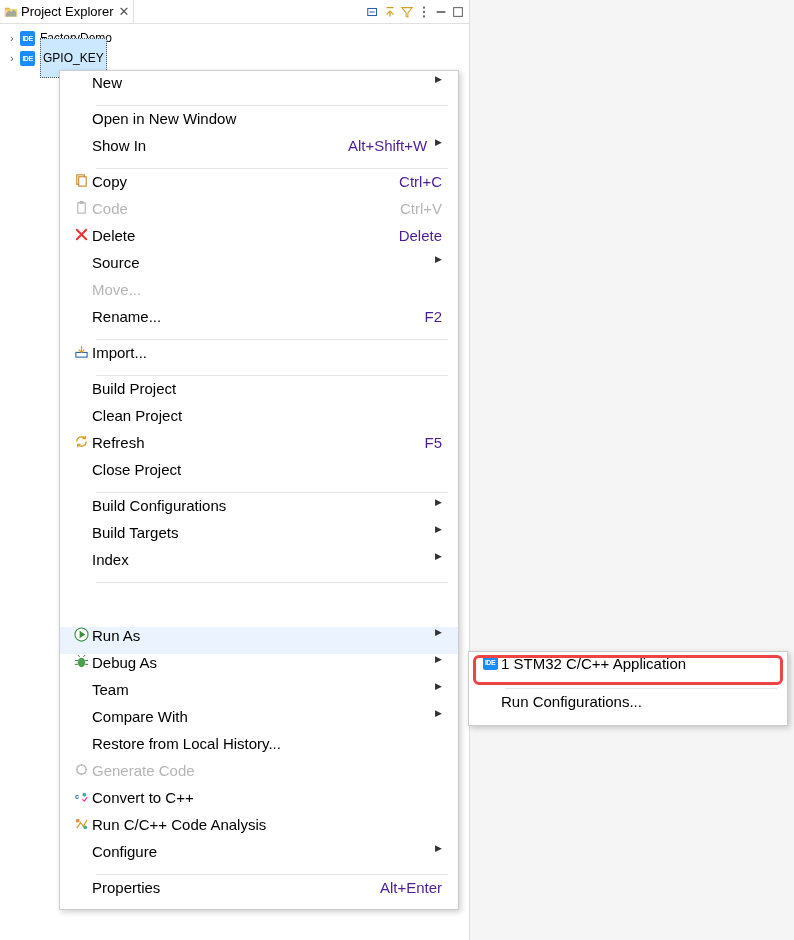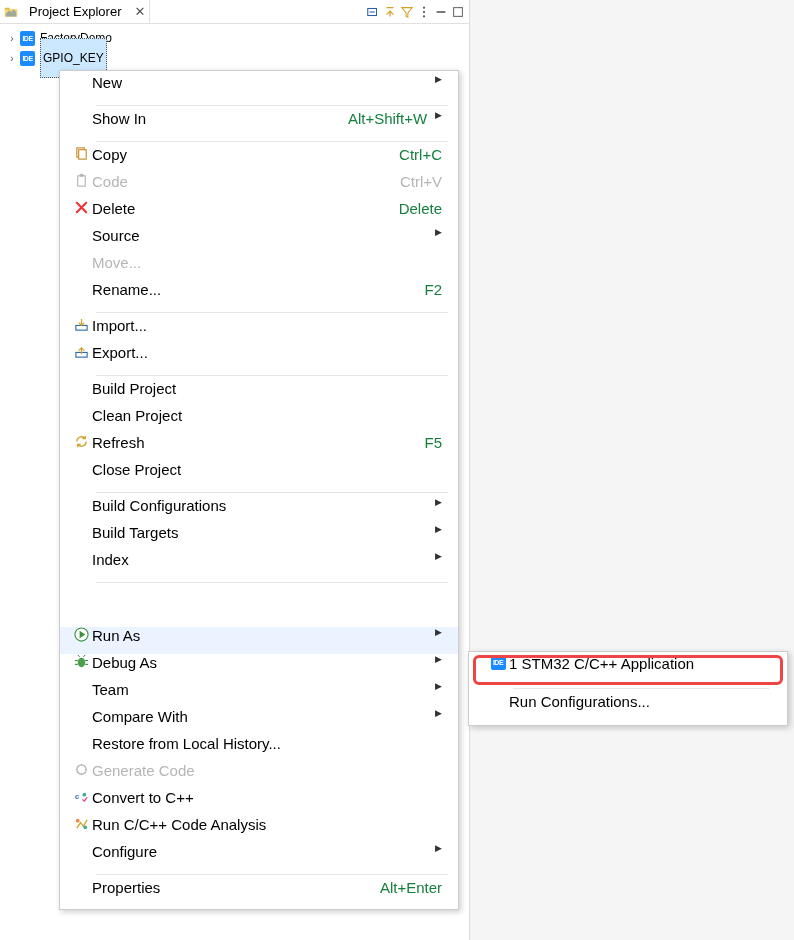--- a/index.html
+++ b/index.html
@@ -27,21 +27,21 @@
     border-bottom: 1px solid #e0e0e0;
     position: relative;
   }
   .tab {
     display: flex;
     align-items: center;
     padding: 2px 4px;
     border-right: 1px solid #e0e0e0;
     background: #fff;
     height: 100%;
-    gap: 11px;
+    gap: 3px;
   }
   .tab-icon {
     width: 14px; height: 14px;
   }
   .tab span { font-size: 13px; }
   .close-x {
     font-size: 13px;
     color: #555;
     margin-left: 2px;
     cursor: pointer;
@@ -106,21 +106,21 @@
     font-size: 15px;
     cursor: default;
   }
   .ctx-item .icon-slot {
     width: 22px;
     display: flex;
     justify-content: center;
   }
   .ctx-item .lbl { flex: 0 1 auto; }
   .ctx-item .spacer { flex: 1; }
-  .ctx-item .shortcut { color: #15803d; font-size: 15px; }
+  .ctx-item .shortcut { color: #4c1d95; font-size: 15px; }
   .ctx-item .arrow { font-size: 11px; color: #333; margin-left: 8px;}
   .ctx-item.disabled .lbl,
   .ctx-item.disabled .shortcut,
   .ctx-item.disabled .icon-slot { color: #b5b5b5; }
   .ctx-item.hover { background: #eaf3ff; margin-top: 44px; }
   .ctx-sep {
     height: 1px;
     border-top: 1px solid #e5e5e5;
     margin: 4px 10px 4px 36px;
     padding: 0;
@@ -128,21 +128,21 @@
 
   
   .submenu {
     position: absolute;
     left: 468px;
     top: 651px;
     width: 320px;
     background: #fff;
     border: 1px solid #ccc;
     box-shadow: 2px 2px 6px rgba(0,0,0,0.2);
-    padding: 3px 8px;
+    padding: 3px 0;
   }
   .submenu .ctx-item { height: 29px; }
   .submenu .highlight-box {
     position: absolute;
     left: 4px; top: 3px; right: 4px;
     height: 30px;
     border: 3px solid #ef4444;
     border-radius: 6px;
     pointer-events: none;
   }
@@ -211,20 +211,25 @@
 <div class="ctx-menu" id="ctx">
     <div class="ctx-item">
       <span class="icon-slot"></span>
       <span class="lbl">New</span>
       <span class="spacer"></span>
       <span class="arrow" style="font-size: 9px;">▶</span>
     </div>
     <div class="ctx-sep"></div>
     <div class="ctx-item">
       <span class="icon-slot"></span>
+      <span class="lbl">Open in New Window</span>
+      <span class="spacer"></span>
+    </div>
+    <div class="ctx-item">
+      <span class="icon-slot"></span>
       <span class="lbl">Show In</span>
       <span class="spacer"></span>
       <span class="shortcut">Alt+Shift+W</span>
       <span class="arrow" style="font-size: 9px;">▶</span>
     </div>
     <div class="ctx-sep"></div>
     <div class="ctx-item">
       <span class="icon-slot">
         <svg width="15" height="15" viewBox="0 0 16 16">
           <rect x="3" y="2" width="8" height="10" fill="none" stroke="#c88b2a" stroke-width="1.2"></rect>
@@ -275,30 +280,20 @@
     </div>
     <div class="ctx-sep"></div>
     <div class="ctx-item">
       <span class="icon-slot">
         <svg width="15" height="15" viewBox="0 0 16 16">
           <rect x="2" y="9" width="12" height="5" fill="none" stroke="#2a6cb0" stroke-width="1.2"></rect>
           <path d="M8 2v7M5 6l3 3 3-3" fill="none" stroke="#d4a028" stroke-width="1.3"></path>
         </svg>
       </span>
       <span class="lbl">Import...</span>
-      <span class="spacer"></span>
-    </div>
-    <div class="ctx-item">
-      <span class="icon-slot">
-        <svg width="15" height="15" viewBox="0 0 16 16">
-          <rect x="2" y="9" width="12" height="5" fill="none" stroke="#2a6cb0" stroke-width="1.2"></rect>
-          <path d="M8 11V4M5 7l3-3 3 3" fill="none" stroke="#d4a028" stroke-width="1.3"></path>
-        </svg>
-      </span>
-      <span class="lbl">Export...</span>
       <span class="spacer"></span>
     </div>
     <div class="ctx-sep"></div>
     <div class="ctx-item">
       <span class="icon-slot"></span>
       <span class="lbl">Build Project</span>
       <span class="spacer"></span>
     </div>
     <div class="ctx-item">
       <span class="icon-slot"></span>

